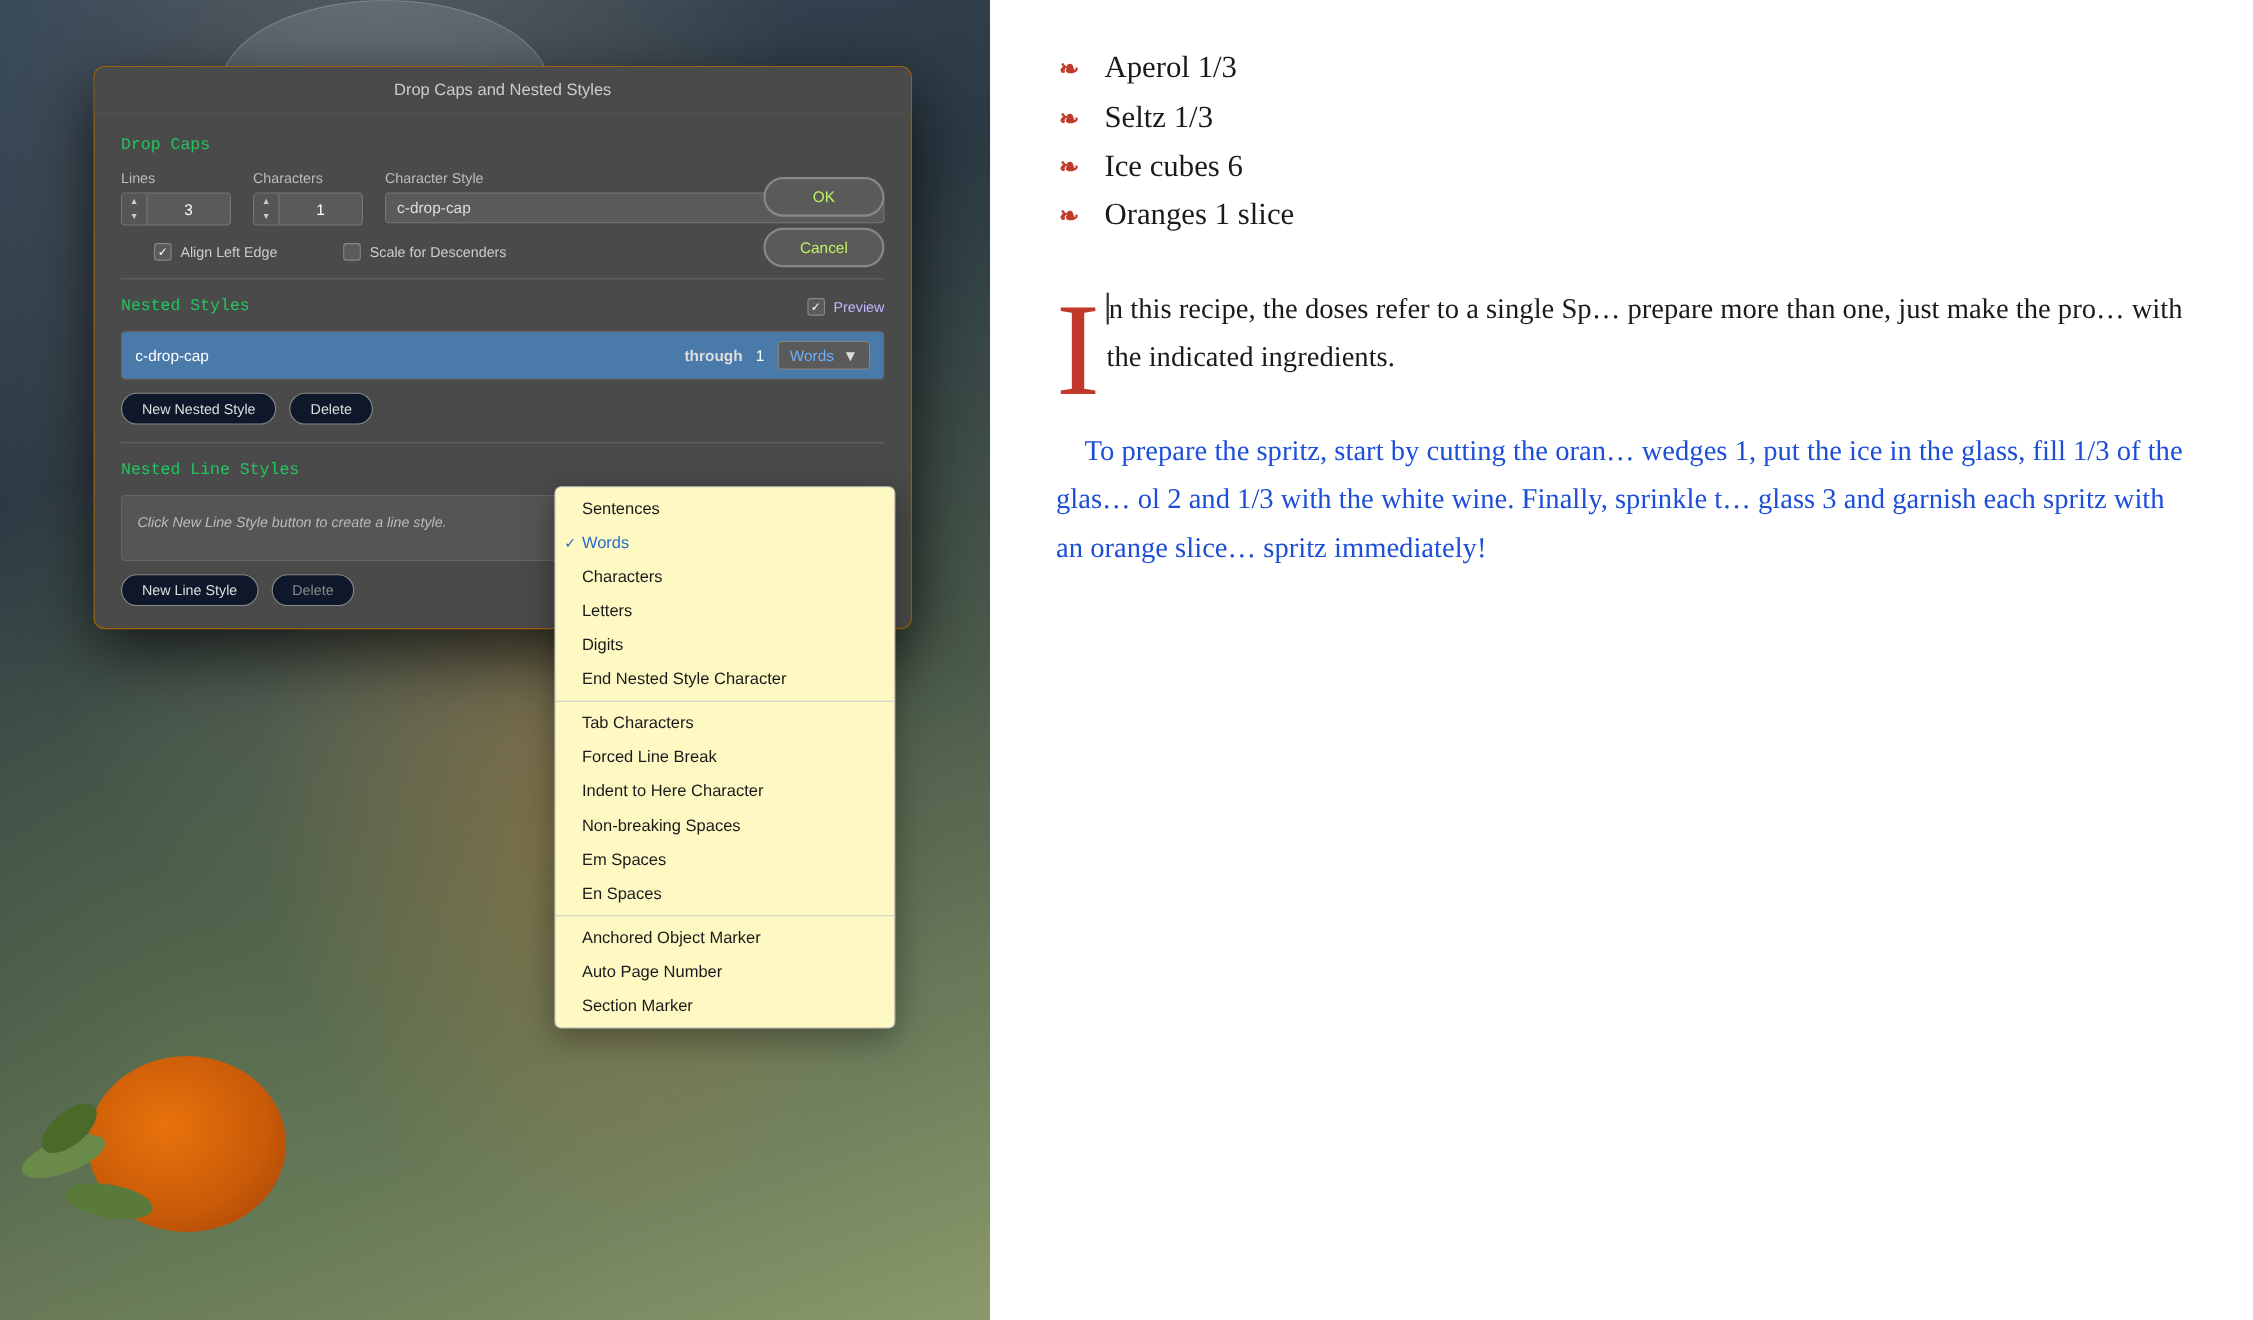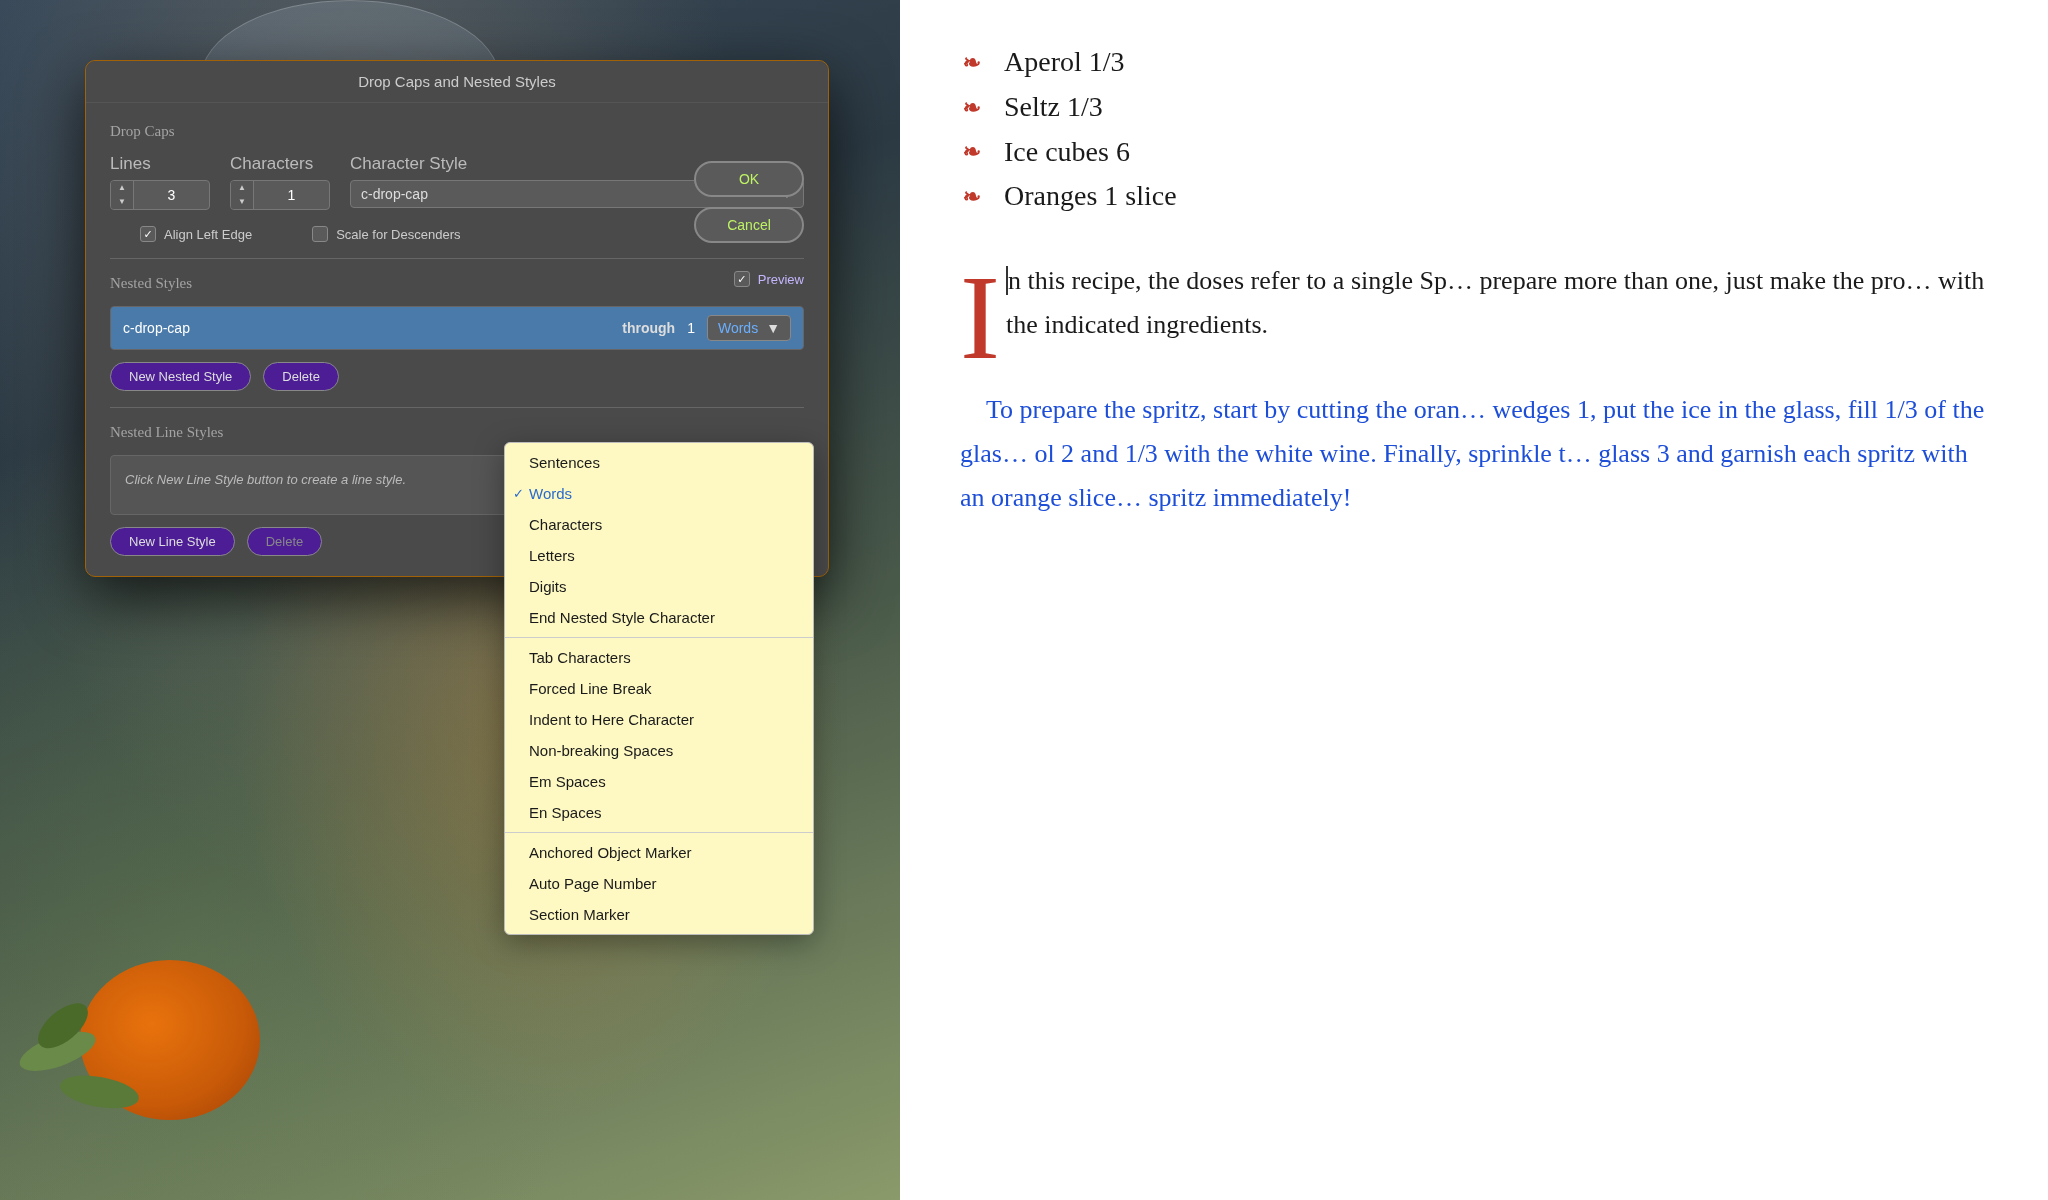--- a/index.html
+++ b/index.html
@@ -151,42 +151,42 @@
       background: #4a4a4a;
       border-radius: 10px 10px 0 0;
     }
 
     .dialog-body {
       padding: 20px 24px;
     }
 
     
     .section-label {
-      color: #a3a3a3;
+      color: #22c55e;
       font-size: 15px;
-      font-family: Liberation Serif, serif;
+      font-family: Liberation Mono, monospace;
       font-weight: 500;
       margin-bottom: 14px;
     }
 
     .drop-caps-grid {
       display: flex;
       gap: 20px;
       align-items: flex-start;
       margin-bottom: 16px;
     }
 
     .field-group {
       display: flex;
       flex-direction: column;
       gap: 6px;
     }
     .field-label {
       color: #bbb;
-      font-size: 17px;
+      font-size: 13px;
       font-family: -apple-system, Arial, sans-serif;
     }
 
     .spinner-input {
       display: flex;
       align-items: center;
       background: #5a5a5a;
       border: 1px solid #777;
       border-radius: 4px;
       overflow: hidden;
@@ -330,21 +330,21 @@
     .nested-style-dropdown-btn .highlight {
       color: #6aafff;
     }
 
     .btn-row {
       display: flex;
       gap: 12px;
       margin-top: 8px;
     }
     .pill-btn {
-      background: #4c1d95;
+      background: #0f172a;
       border: 1px solid #888;
       border-radius: 20px;
       padding: 6px 18px;
       color: #ddd;
       font-size: 13px;
       font-family: -apple-system, Arial, sans-serif;
       cursor: pointer;
     }
     .pill-btn.disabled {
       color: #888;

